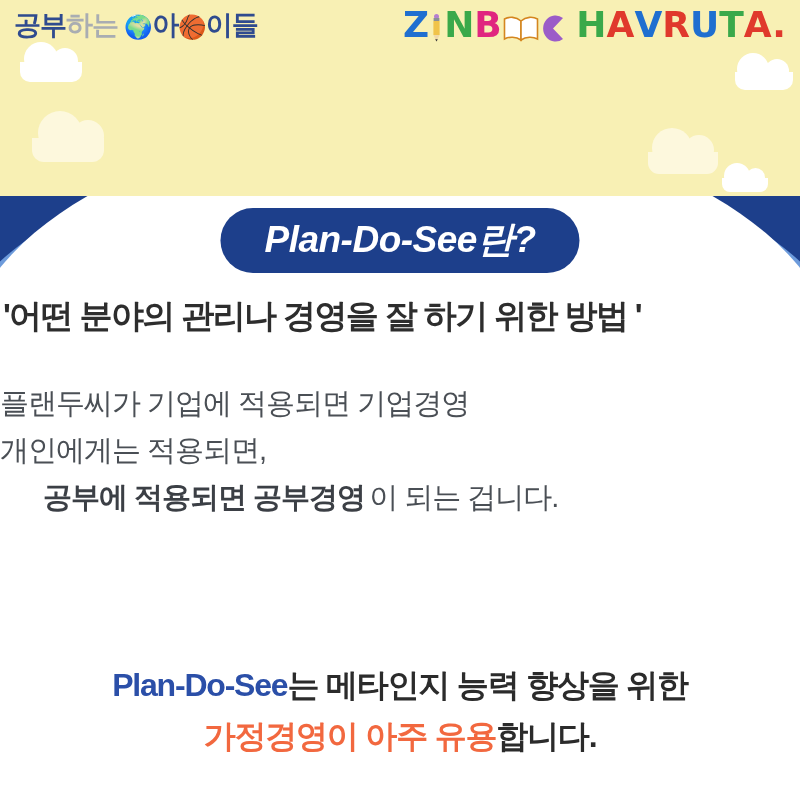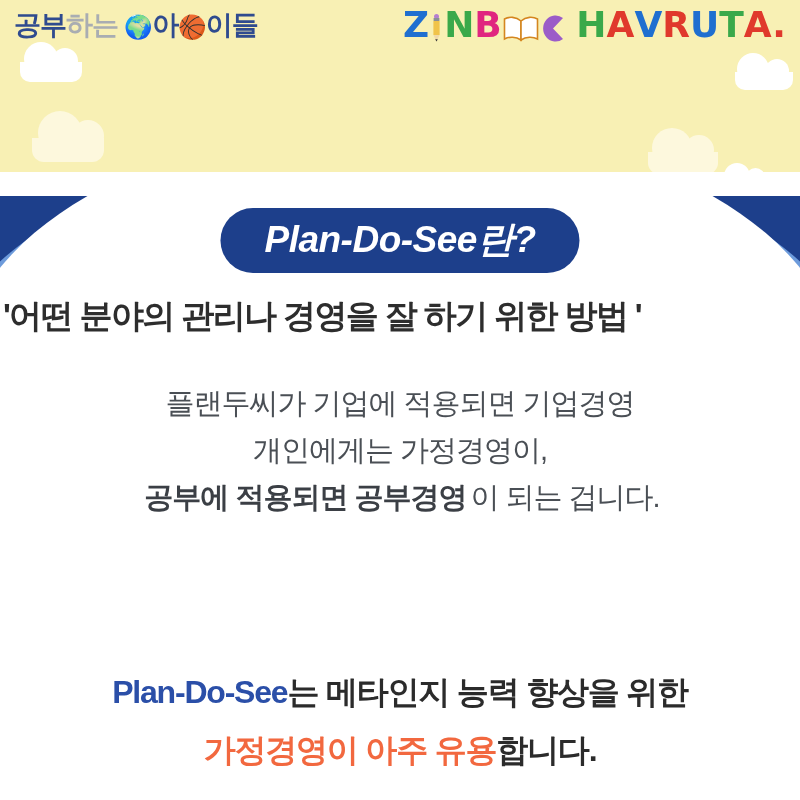--- a/index.html
+++ b/index.html
@@ -21,21 +21,21 @@
     background: #ffffff;
     overflow: hidden;
   }
 
   
   .header-band {
     position: absolute;
     left: 0;
     top: 0;
     width: 800px;
-    height: 172px;
+    height: 196px;
     background: #f8f0b4;
     overflow: hidden;
     text-decoration: underline;
   }
 
   .logo-left {
     position: absolute;
     left: 14px;
     top: 8px;
     font-size: 27px;
@@ -193,36 +193,36 @@
     white-space: nowrap;
     line-height: 44px;
   }
 
   
   .body-block {
     position: absolute;
     left: 0;
     top: 380px;
     width: 800px;
-    text-align: center;
   }
   .body-line {
     font-size: 29px;
     color: #4a4f55;
     letter-spacing: -1px;
     line-height: 47px;
     white-space: nowrap;
   }
   .body-line.hl-line { position: relative; }
   .hl {
     position: relative;
     display: inline-block;
     font-weight: bold;
     color: #3b3f45;
     padding: 0 4px;
+    margin-left: 39px;
   }
   .hl::before {
     content: "";
     position: absolute;
     left: -10px;
     right: -6px;
     top: 6px;
     bottom: 2px;
     background: linear-gradient(90deg, rgba(252,233,120,0) 0%, rgba(252,226,96,0.95) 7%, rgba(251,222,82,0.95) 50%, rgba(252,228,104,0.95) 93%, rgba(252,233,120,0) 100%);
     border-radius: 4px;
@@ -237,21 +237,20 @@
     width: 800px;
     text-align: center;
   }
   .footer-line {
     font-size: 32px;
     font-weight: bold;
     color: #2b2b2b;
     letter-spacing: -1.2px;
     line-height: 51px;
     white-space: nowrap;
-    margin-top: 7px;
   }
   .f-blue  { color: #2b4fa8; }
   .f-orange{ color: #f2683f; }
 </style>
 </head>
 <body>
 
 <div id="card">
 
   <div class="header-band">
@@ -287,21 +286,21 @@
     <div class="whitedome"></div>
   </div>
   <div class="white-below"></div>
 
   <div class="title-pill">Plan-Do-See란?</div>
 
   <div class="subtitle">'어떤 분야의 관리나 경영을 잘 하기 위한 방법 '</div>
 
   <div class="body-block">
     <div class="body-line">플랜두씨가 기업에 적용되면 기업경영</div>
-    <div class="body-line">개인에게는 가정경영이,</div>
+    <div class="body-line">개인에게는 적용되면,</div>
     <div class="body-line hl-line"><span class="hl">공부에 적용되면 공부경영</span><span>이 되는 겁니다.</span></div>
   </div>
 
   <div class="footer-block">
     <div class="footer-line"><span class="f-blue">Plan-Do-See</span><span>는 메타인지 능력 향상을 위한</span></div>
     <div class="footer-line"><span class="f-orange">가정경영이 아주 유용</span><span>합니다.</span></div>
   </div>
 
 </div>
 

